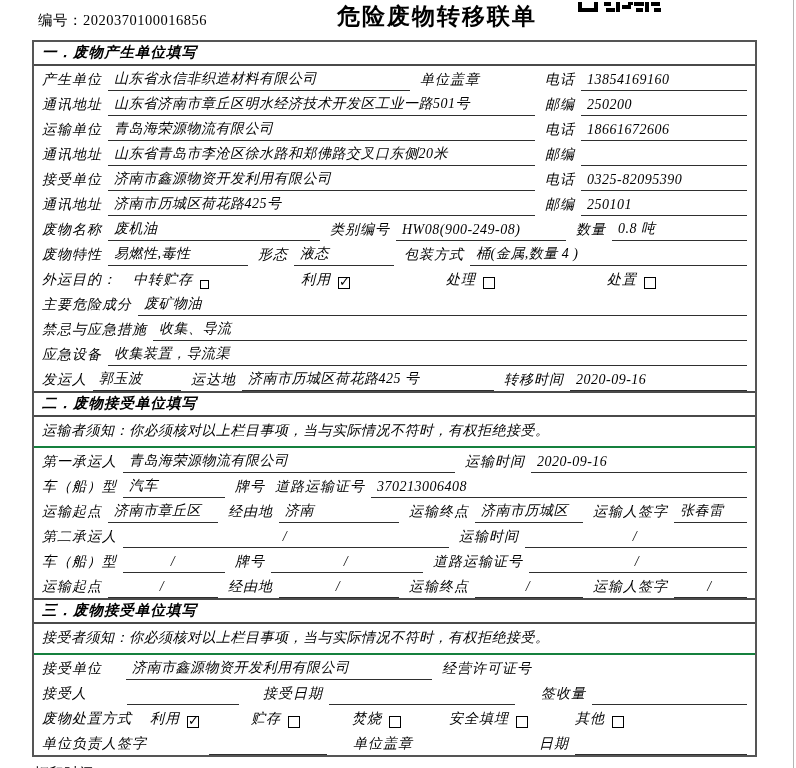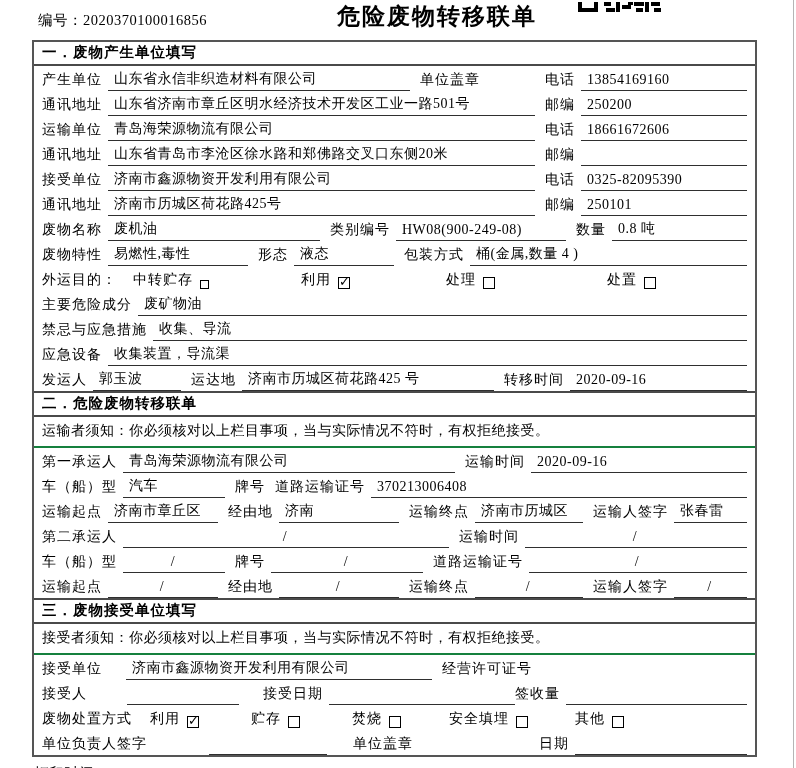--- a/index.html
+++ b/index.html
@@ -8,21 +8,21 @@
     font-family: "Liberation Serif", "DejaVu Serif", serif;
     color: #000; font-size: 14px; position: relative;
   }
   .page-edge { position: absolute; top: 0; bottom: 0; right: 2px; width: 1px; background: #b5b5b5; }
   .qr { position: absolute; left: 578px; top: 0; width: 88px; height: 10px; }
   .hdr { position: relative; height: 40px; }
   .serial { position: absolute; left: 38px; top: 11px; font-size: 14.5px; letter-spacing: .5px; }
   .title { position: absolute; left: 0; right: 0; top: 1px; text-align: center; padding-left: 78px;
            font-size: 23px; font-weight: bold; letter-spacing: 2px;
            font-family: "Liberation Sans","DejaVu Sans",sans-serif; }
-  .form { margin-left: 32px; width: 725px; border: 2px solid #555; background: #fff; }
+  .form { margin-left: 32px; width: 725px; border: 2px solid #555; background: #fff; font-style: italic; }
   .sec-h { font-weight: bold; font-size: 14.5px; padding: 1px 8px 2px; border-bottom: 2px solid #4a4a4a;
            font-family: "Liberation Sans","DejaVu Sans",sans-serif; letter-spacing: 1px; }
   .sec-h.bt { border-top: 2px solid #4a4a4a; }
   .notice { padding: 5px 8px 6px; border-bottom: 2px solid #15803d; letter-spacing: .5px; }
   .row { display: flex; align-items: flex-end; height: 25px; padding: 0 8px; }
   .lbl { white-space: nowrap; padding-bottom: 2px; letter-spacing: 1px; }
   .ml  { margin-left: 10px; }
   .val { border-bottom: 1px solid #2f2f2f; white-space: nowrap; overflow: hidden;
          padding: 0 2px 2px 6px; margin-left: 6px; letter-spacing: .5px; }
   .grow { flex: 1 1 auto; }
@@ -160,21 +160,21 @@
 
   <div class="row">
     <span class="lbl">发运人</span>
     <span class="val" style="width:88px">郭玉波</span>
     <span class="lbl ml">运达地</span>
     <span class="val" style="width:252px">济南市历城区荷花路425 号</span>
     <span class="lbl ml">转移时间</span>
     <span class="val grow">2020-09-16</span>
   </div>
 
-  <div class="sec-h bt">二．危险废物转移联单</div>
+  <div class="sec-h bt">二．废物接受单位填写</div>
   <div class="notice">运输者须知：你必须核对以上栏目事项，当与实际情况不符时，有权拒绝接受。</div>
 
   <div class="row">
     <span class="lbl">第一承运人</span>
     <span class="val" style="width:332px">青岛海荣源物流有限公司</span>
     <span class="lbl ml">运输时间</span>
     <span class="val grow">2020-09-16</span>
   </div>
 
   <div class="row">
@@ -230,21 +230,21 @@
     <span class="lbl">接受单位</span>
     <span class="val" style="width:306px;margin-left:24px">济南市鑫源物资开发利用有限公司</span>
     <span class="lbl ml">经营许可证号</span>
   </div>
 
   <div class="row">
     <span class="lbl">接受人</span>
     <span class="val" style="width:112px;margin-left:40px"></span>
     <span class="lbl" style="margin-left:24px">接受日期</span>
     <span class="val" style="width:186px"></span>
-    <span class="lbl" style="">签收量</span>
+    <span class="lbl" style="margin-left:26px">签收量</span>
     <span class="val grow"></span>
   </div>
 
   <div class="row">
     <span class="lbl">废物处置方式</span>
     <span class="lbl" style="margin-left:18px">利用</span>
     <span class="cb checked"></span>
     <span class="lbl" style="margin-left:52px">贮存</span>
     <span class="cb"></span>
     <span class="lbl" style="margin-left:52px">焚烧</span>

